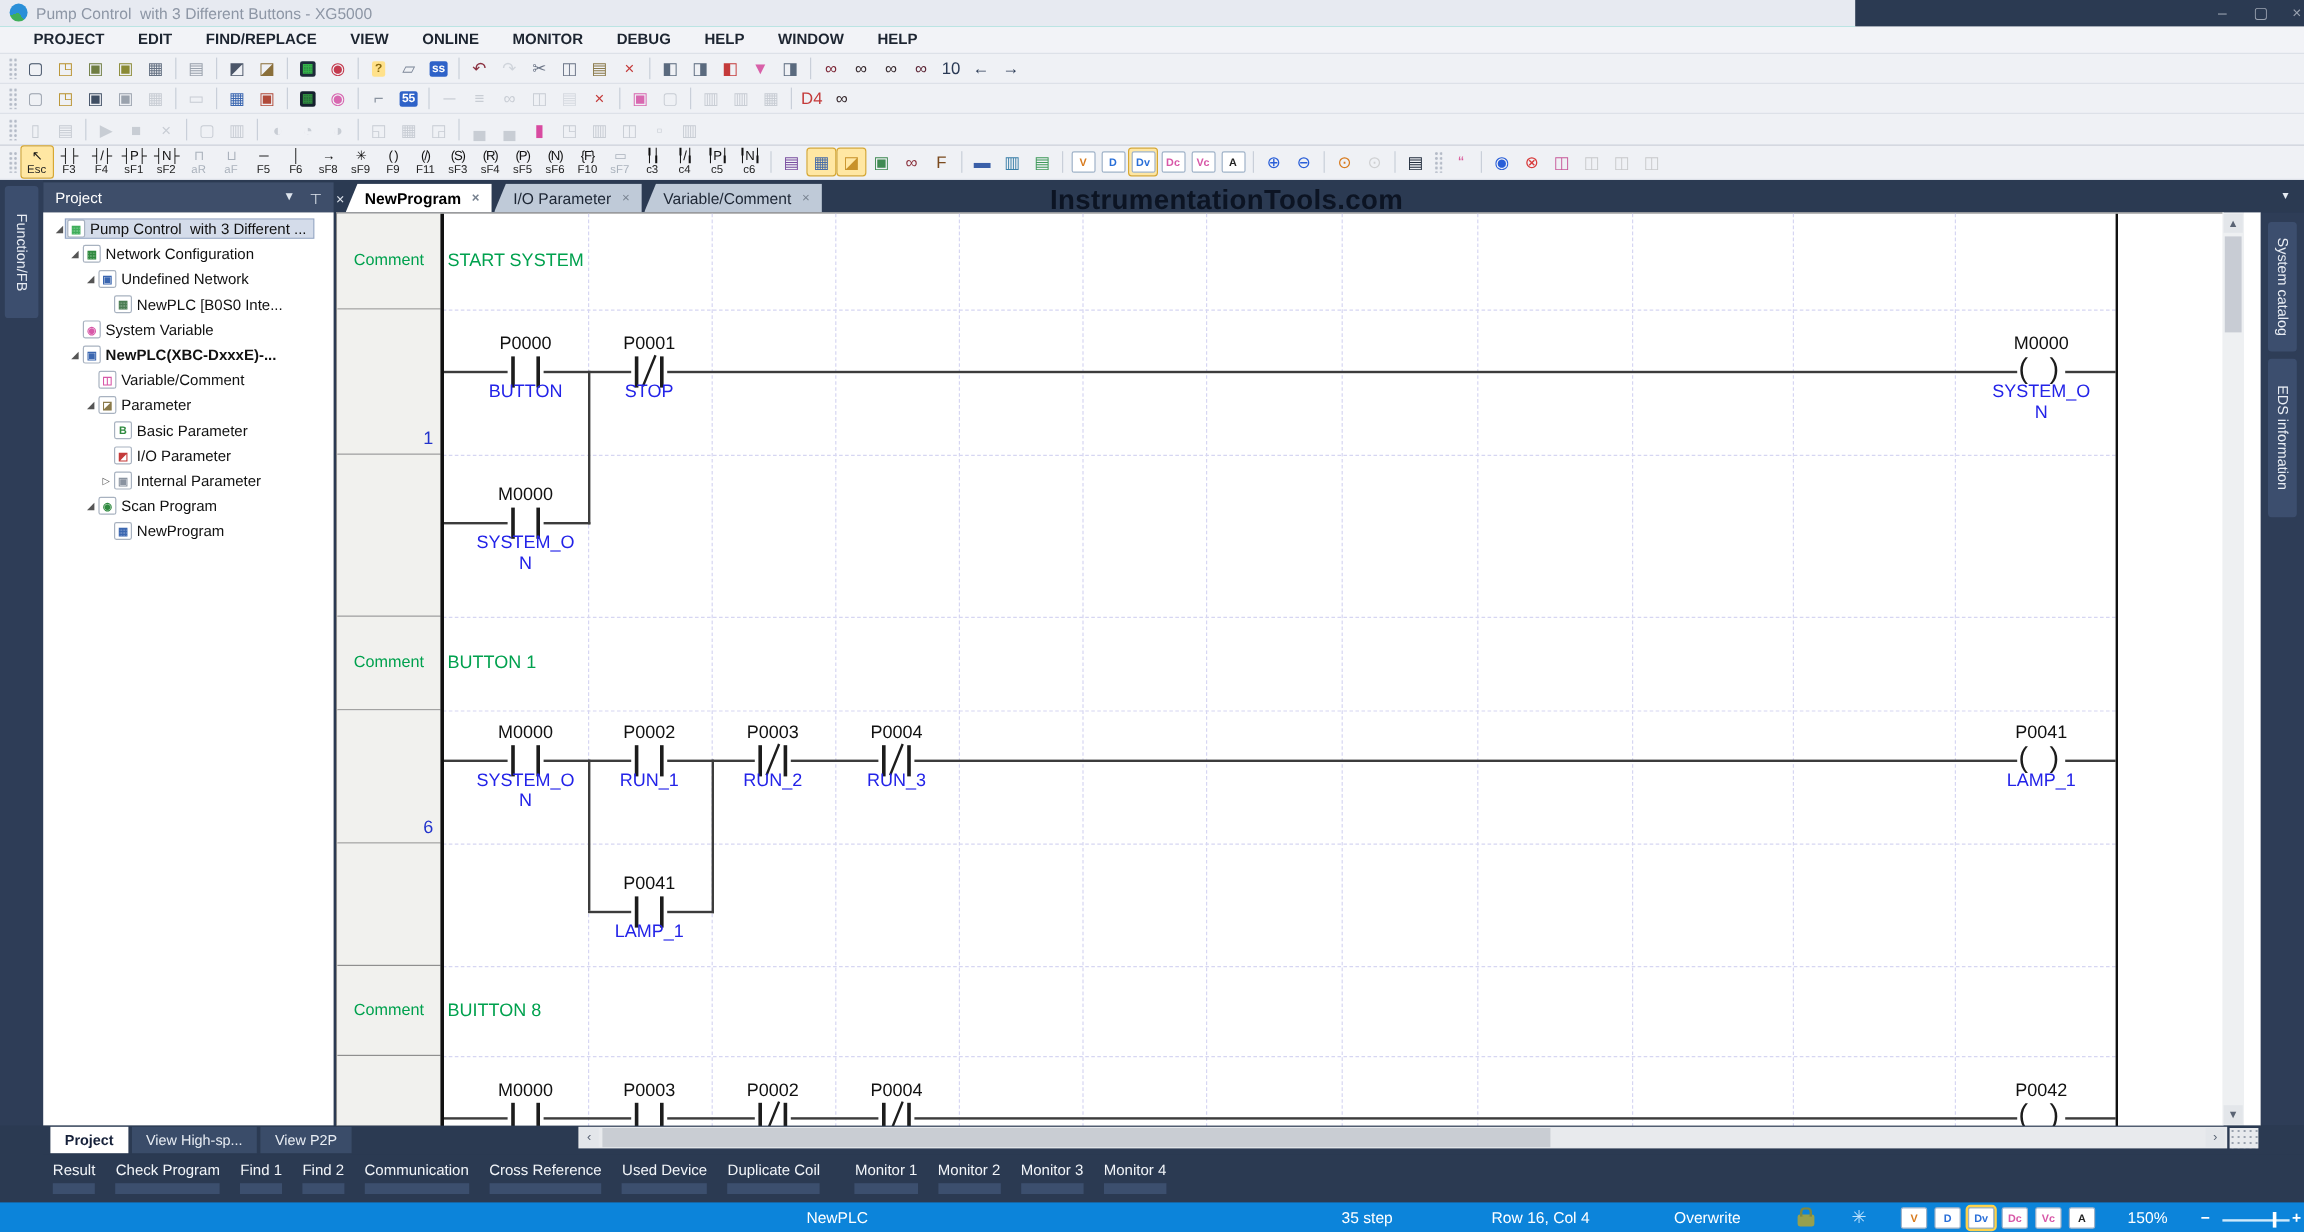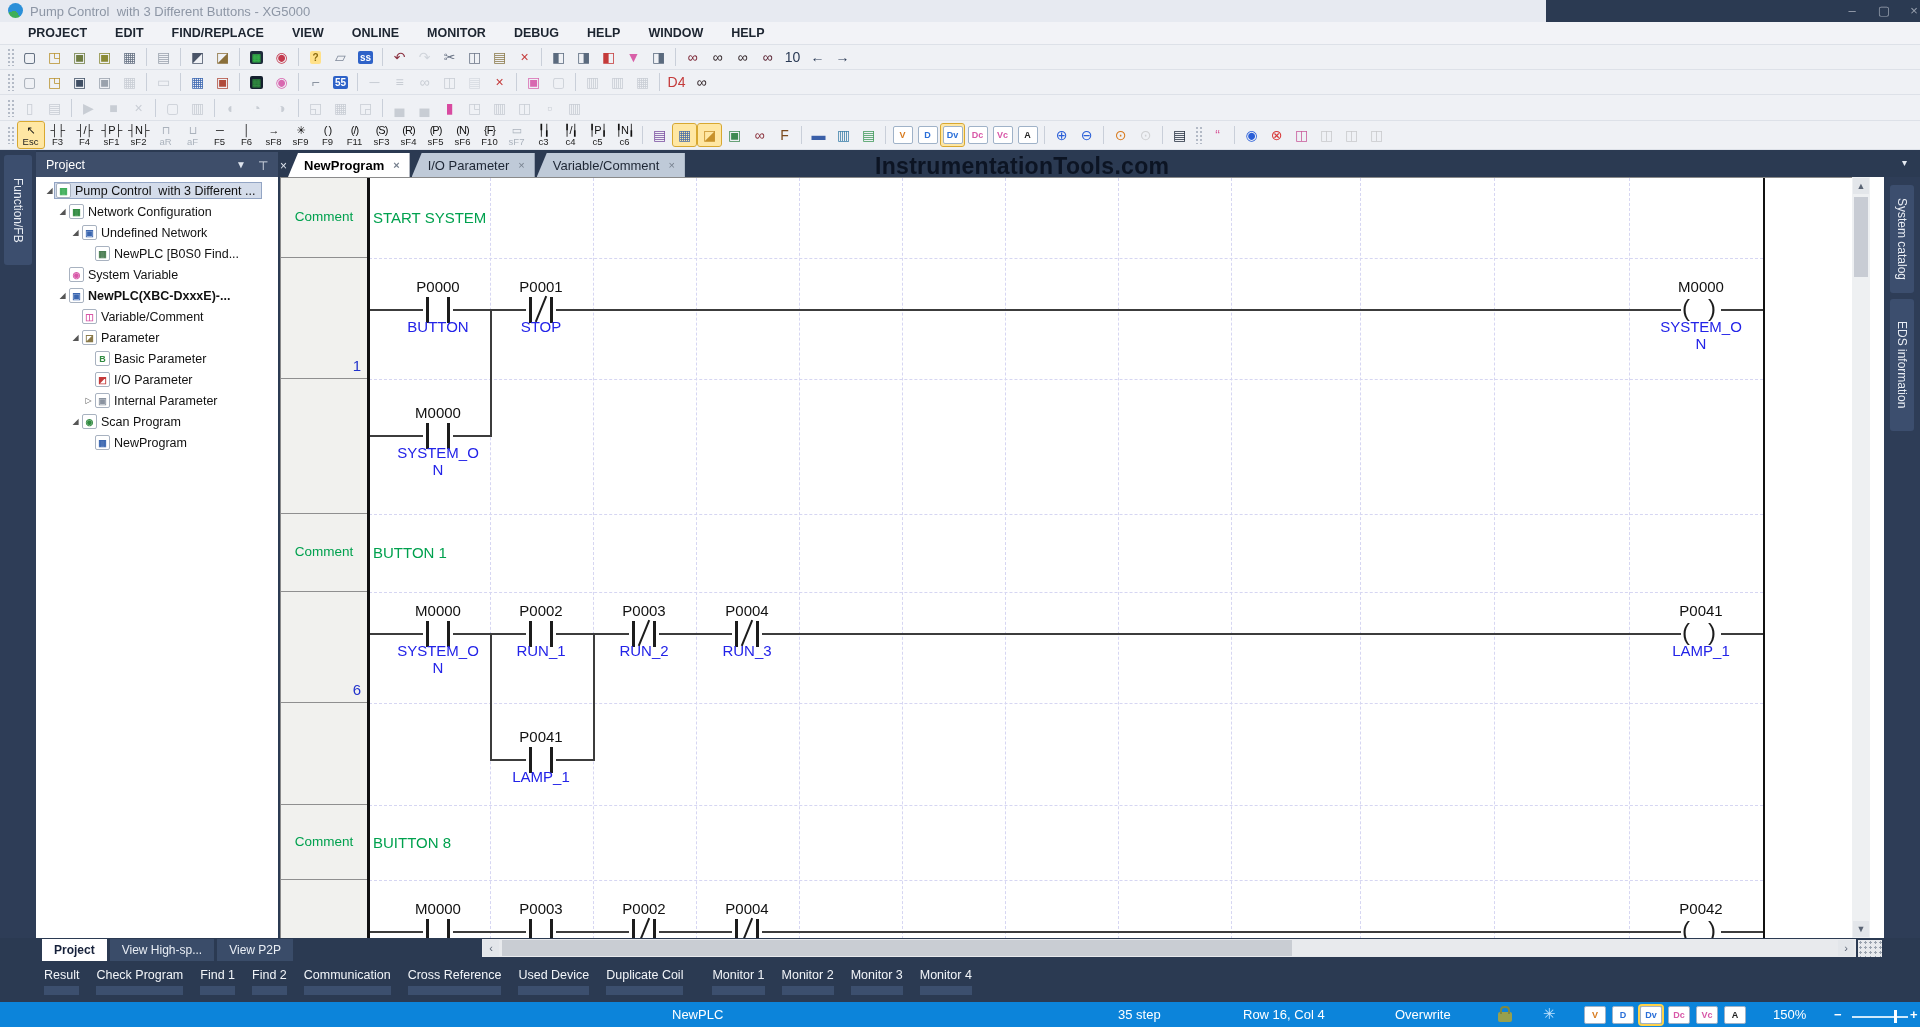--- a/index.html
+++ b/index.html
@@ -605,21 +605,21 @@
 <div id="watermark" class="abs">InstrumentationTools.com</div>
 <div id="tabchev" class="abs">▾</div>
 
 <div id="leftstrip" class="abs"></div>
 <div id="fnfbtab" class="abs vtab">Function/FB</div>
 <div id="panelbody" class="abs">
     <div id="tree" style="padding-top:3px">
       <div class="trow" style="padding-left: 8px;"><span class="tarrow">◢</span><span class="selwrap" style="display: flex; align-items: center;"><span class="ticon" style="color: rgb(63, 174, 90);">▦</span><span class="lbl">Pump Control  with 3 Different ...</span></span></div>
       <div class="trow" style="padding-left: 21px;"><span class="tarrow">◢</span><span class="" style="display: flex; align-items: center;"><span class="ticon" style="color: rgb(47, 138, 63);">▦</span><span class="lbl">Network Configuration</span></span></div>
       <div class="trow" style="padding-left: 34px;"><span class="tarrow">◢</span><span class="" style="display: flex; align-items: center;"><span class="ticon" style="color: rgb(58, 102, 176);">▣</span><span class="lbl">Undefined Network</span></span></div>
-      <div class="trow" style="padding-left: 47px;"><span class="tarrow"></span><span class="" style="display: flex; align-items: center;"><span class="ticon" style="color: rgb(74, 125, 82);">▦</span><span class="lbl">NewPLC [B0S0 Find...</span></span></div>
+      <div class="trow" style="padding-left: 47px;"><span class="tarrow"></span><span class="" style="display: flex; align-items: center;"><span class="ticon" style="color: rgb(74, 125, 82);">▦</span><span class="lbl">NewPLC [B0S0 Inte...</span></span></div>
       <div class="trow" style="padding-left: 21px;"><span class="tarrow"></span><span class="" style="display: flex; align-items: center;"><span class="ticon" style="color: rgb(216, 88, 168);">◉</span><span class="lbl">System Variable</span></span></div>
       <div class="trow" style="padding-left: 21px;"><span class="tarrow">◢</span><span class="" style="display: flex; align-items: center;"><span class="ticon" style="color: rgb(58, 102, 176);">▣</span><span class="lbl b">NewPLC(XBC-DxxxE)-...</span></span></div>
       <div class="trow" style="padding-left: 34px;"><span class="tarrow"></span><span class="" style="display: flex; align-items: center;"><span class="ticon" style="color: rgb(216, 88, 168);">◫</span><span class="lbl">Variable/Comment</span></span></div>
       <div class="trow" style="padding-left: 34px;"><span class="tarrow">◢</span><span class="" style="display: flex; align-items: center;"><span class="ticon" style="color: rgb(138, 122, 74);">◪</span><span class="lbl">Parameter</span></span></div>
       <div class="trow" style="padding-left: 47px;"><span class="tarrow"></span><span class="" style="display: flex; align-items: center;"><span class="ticon" style="color: rgb(47, 138, 63);">B</span><span class="lbl">Basic Parameter</span></span></div>
       <div class="trow" style="padding-left: 47px;"><span class="tarrow"></span><span class="" style="display: flex; align-items: center;"><span class="ticon" style="color: rgb(196, 58, 58);">◩</span><span class="lbl">I/O Parameter</span></span></div>
       <div class="trow" style="padding-left: 47px;"><span class="tarrow">▷</span><span class="" style="display: flex; align-items: center;"><span class="ticon" style="color: rgb(138, 147, 160);">▣</span><span class="lbl">Internal Parameter</span></span></div>
       <div class="trow" style="padding-left: 34px;"><span class="tarrow">◢</span><span class="" style="display: flex; align-items: center;"><span class="ticon" style="color: rgb(47, 138, 63);">◉</span><span class="lbl">Scan Program</span></span></div>
       <div class="trow" style="padding-left: 47px;"><span class="tarrow"></span><span class="" style="display: flex; align-items: center;"><span class="ticon" style="color: rgb(58, 102, 176);">▦</span><span class="lbl">NewProgram</span></span></div>
     </div>

